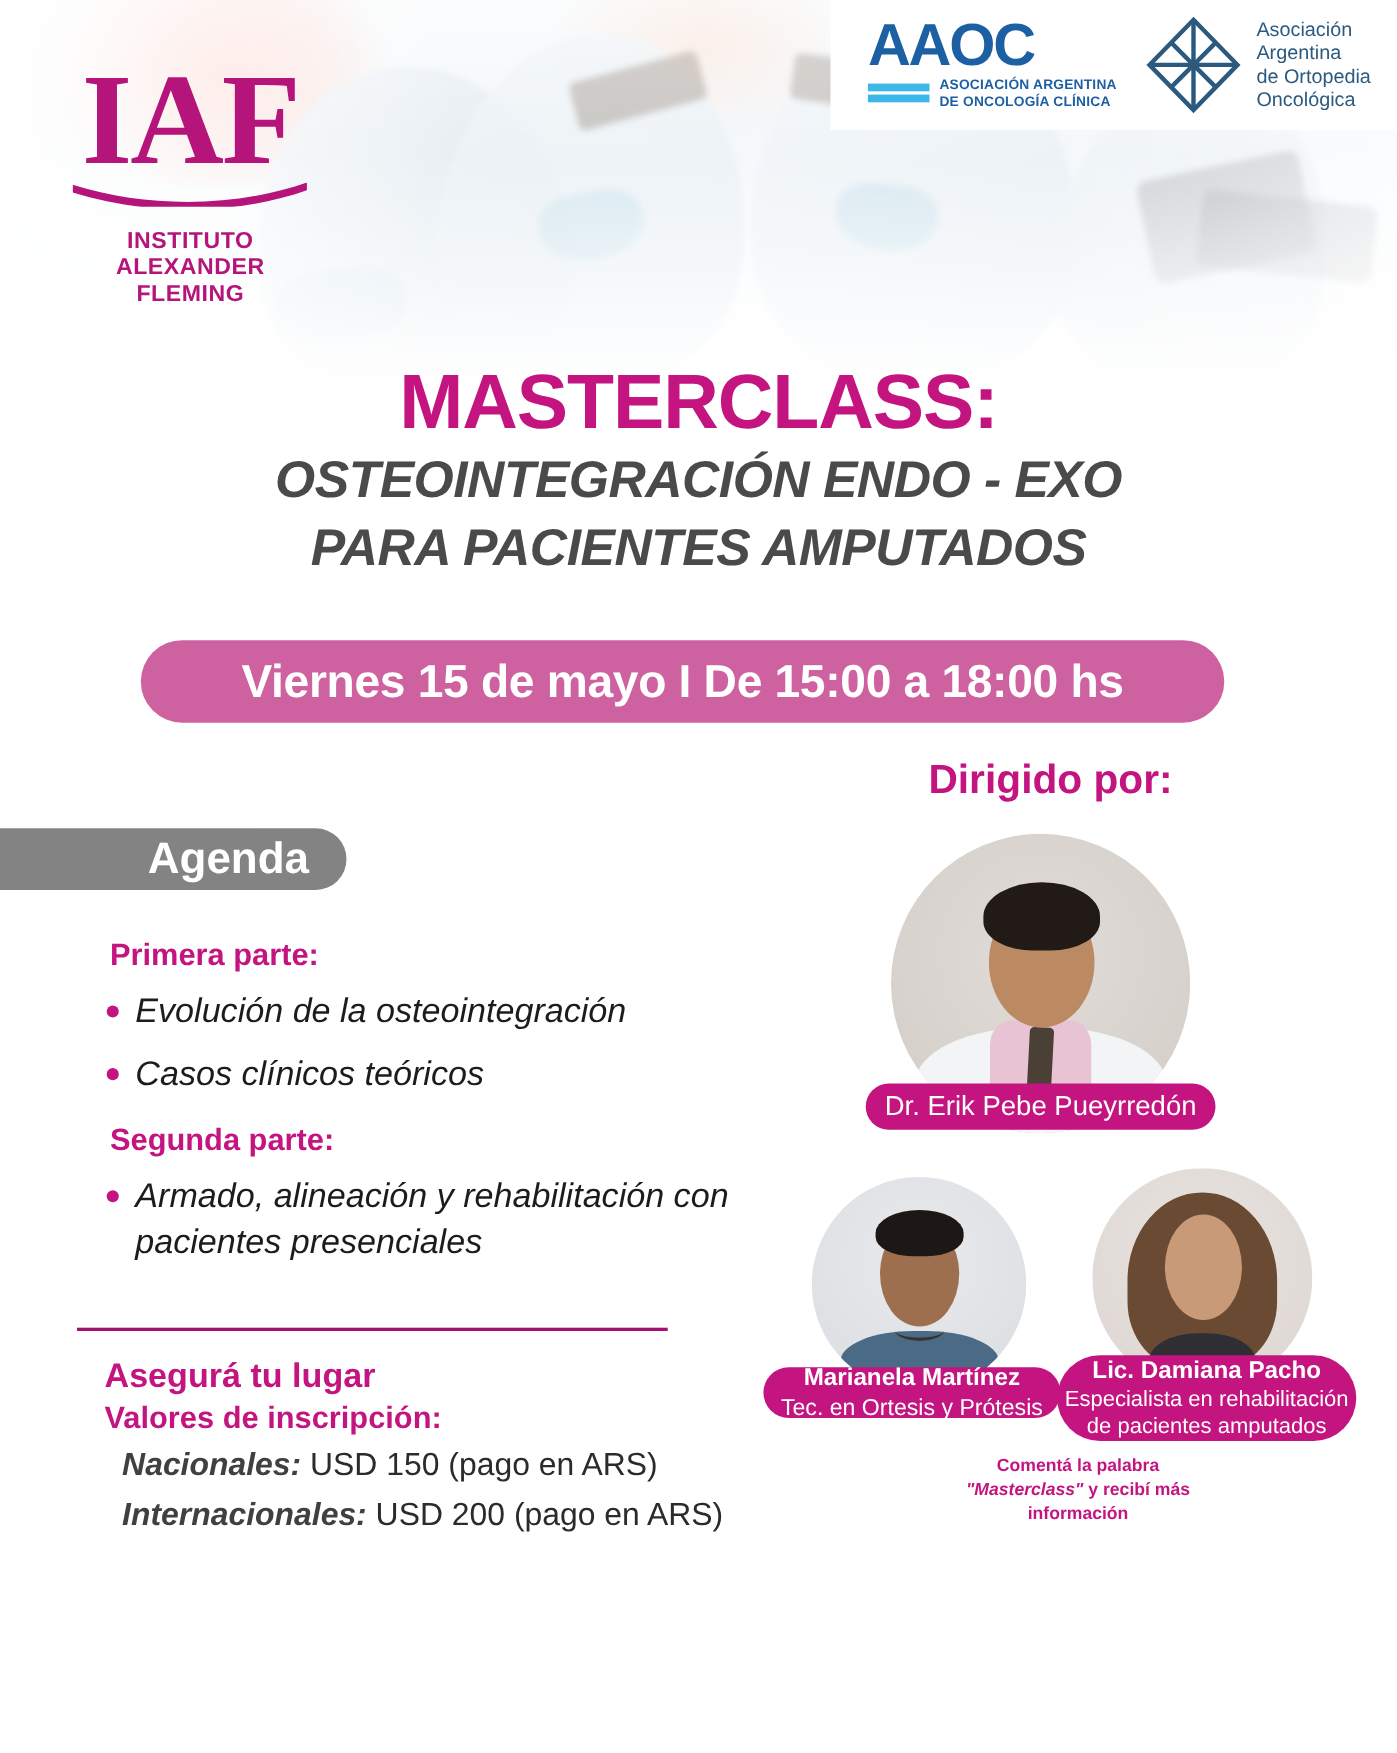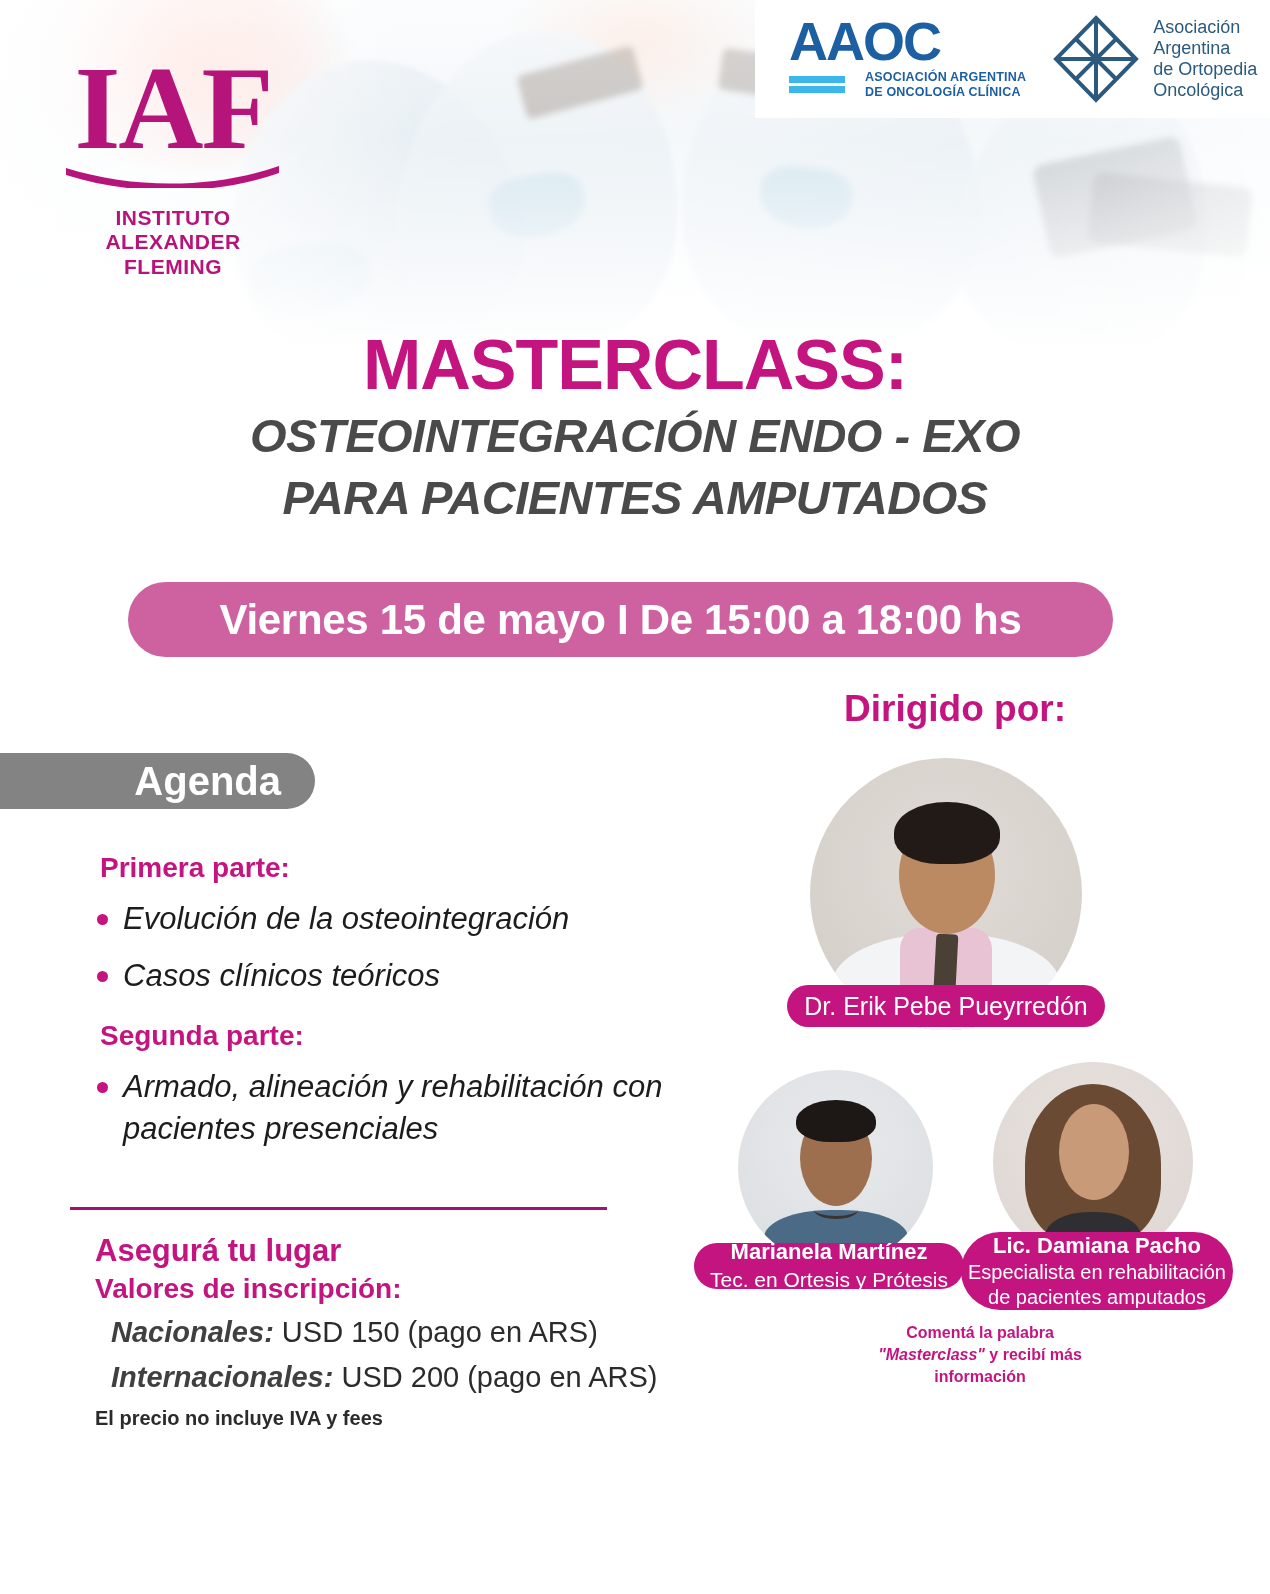--- a/index.html
+++ b/index.html
@@ -65,21 +65,21 @@
     margin-top:14px;font-size:21px;font-weight:bold;color:#B5147A;line-height:1.18;letter-spacing:.5px;
   }
 
   
   .logo-plate{
     position:absolute;right:0;top:0;width:515px;height:118px;background:#ffffff;
     display:flex;align-items:center;gap:26px;padding-left:34px;box-sizing:border-box;
   }
   .aaoc{display:flex;flex-direction:column;align-items:flex-start;}
   .aaoc-word{font-size:54px;font-weight:bold;color:#1D5FA3;letter-spacing:-2px;line-height:.88;}
-  .aaoc-row{display:flex;align-items:center;gap:20px;margin-top:4px;}
+  .aaoc-row{display:flex;align-items:center;gap:9px;margin-top:4px;}
   .aaoc-flag{display:flex;flex-direction:column;gap:3px;}
   .aaoc-flag i{display:block;width:56px;height:7px;background:#3BB7EA;}
   .aaoc-txt{font-size:12.5px;font-weight:bold;color:#1D5FA3;line-height:1.22;letter-spacing:.2px;}
   .aao-group{display:flex;align-items:center;gap:13px;}
   .aao-txt{font-size:18px;color:#2B5A7E;line-height:1.18;}
 
   
   .masterclass{
     position:absolute;left:0;top:325px;width:1270px;text-align:center;
     font-size:70px;font-weight:bold;color:#C31480;letter-spacing:-1px;
@@ -292,21 +292,20 @@
     <div class="p-head">Asegurá tu lugar</div>
     <div class="p-sub">Valores de inscripción:</div>
     <div class="p-row">
       <b>Nacionales:</b>
       <span>USD 150 (pago en ARS)</span>
     </div>
     <div class="p-row">
       <b>Internacionales:</b>
       <span>USD 200 (pago en ARS)</span>
     </div>
-    <div class="p-note">El precio no incluye IVA y fees</div>
   </div>
 
 
   <div class="spk spk-main">
     <div class="spk-photo">
       <div class="pbg"></div>
       <div class="torso" style="left:22px;top:176px;width:228px;height:110px;background:#f3f4f6;"></div>
       <div class="torso" style="left:90px;top:170px;width:92px;height:110px;background:#e8c3d4;border-radius:20% 20% 0 0;"></div>
       <div style="position:absolute;left:124px;top:176px;width:22px;height:92px;background:#4a4036;transform:rotate(3deg);border-radius:4px;"></div>
       <div class="face" style="left:89px;top:58px;width:96px;height:118px;background:#bb8a63;"></div>

